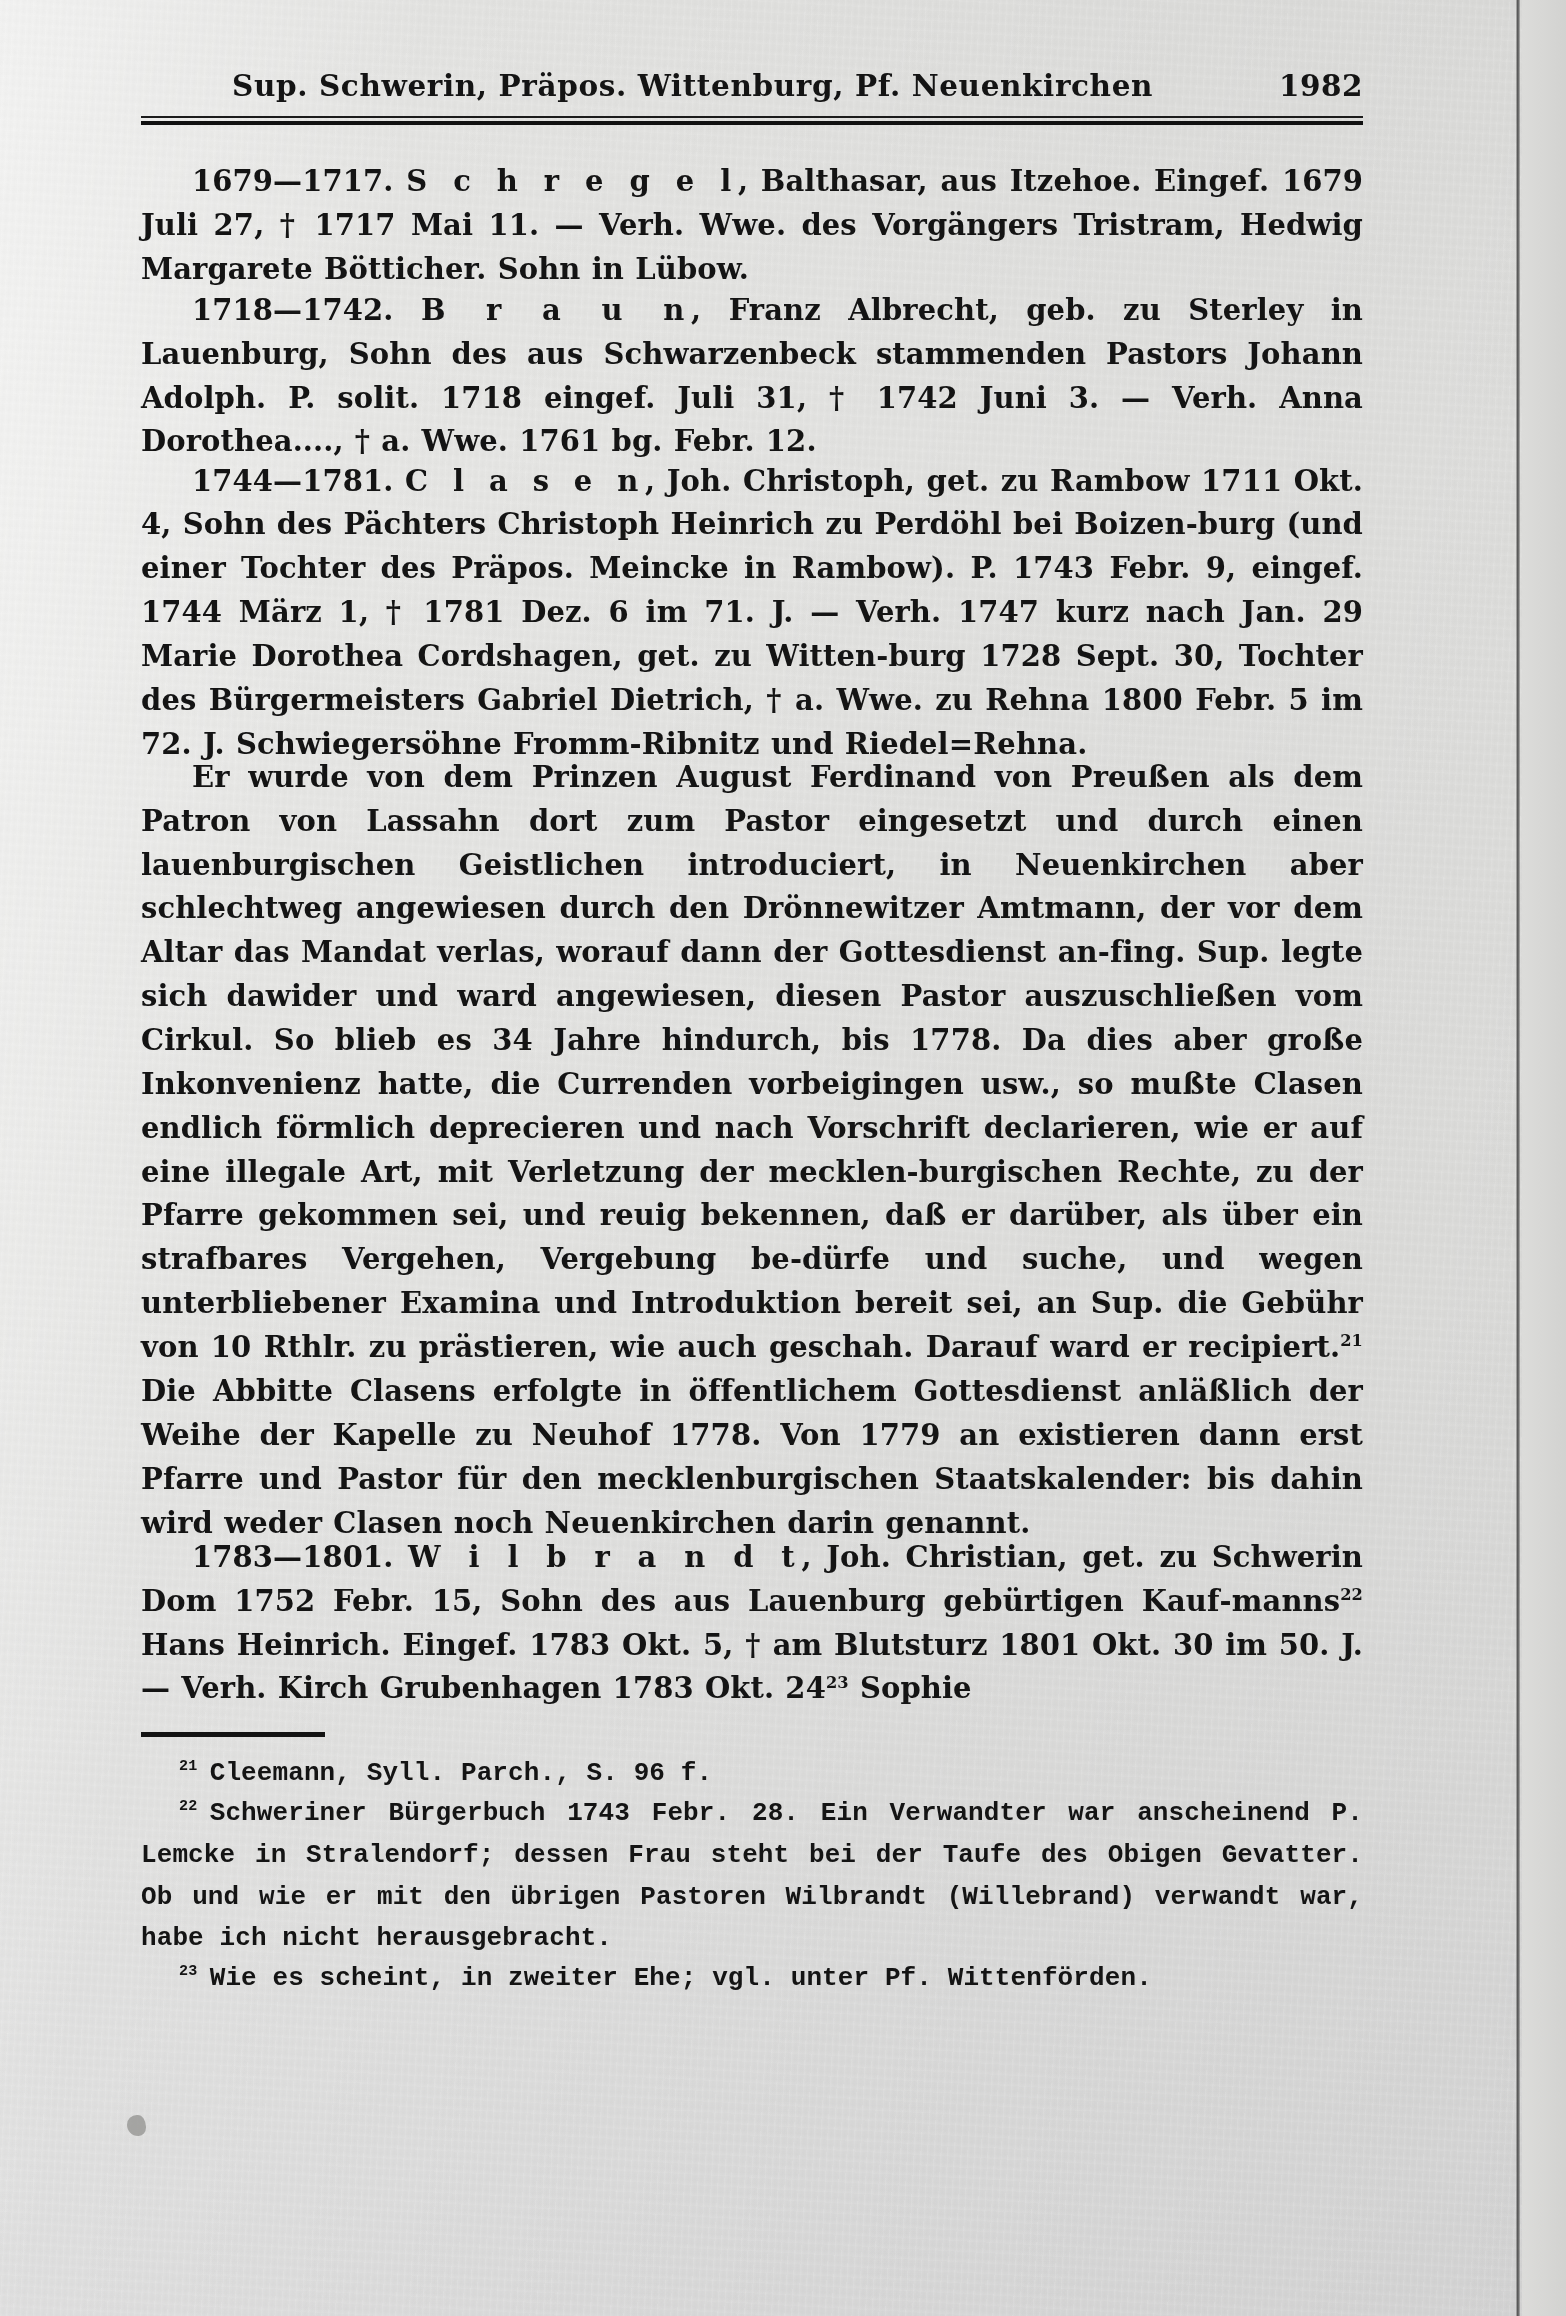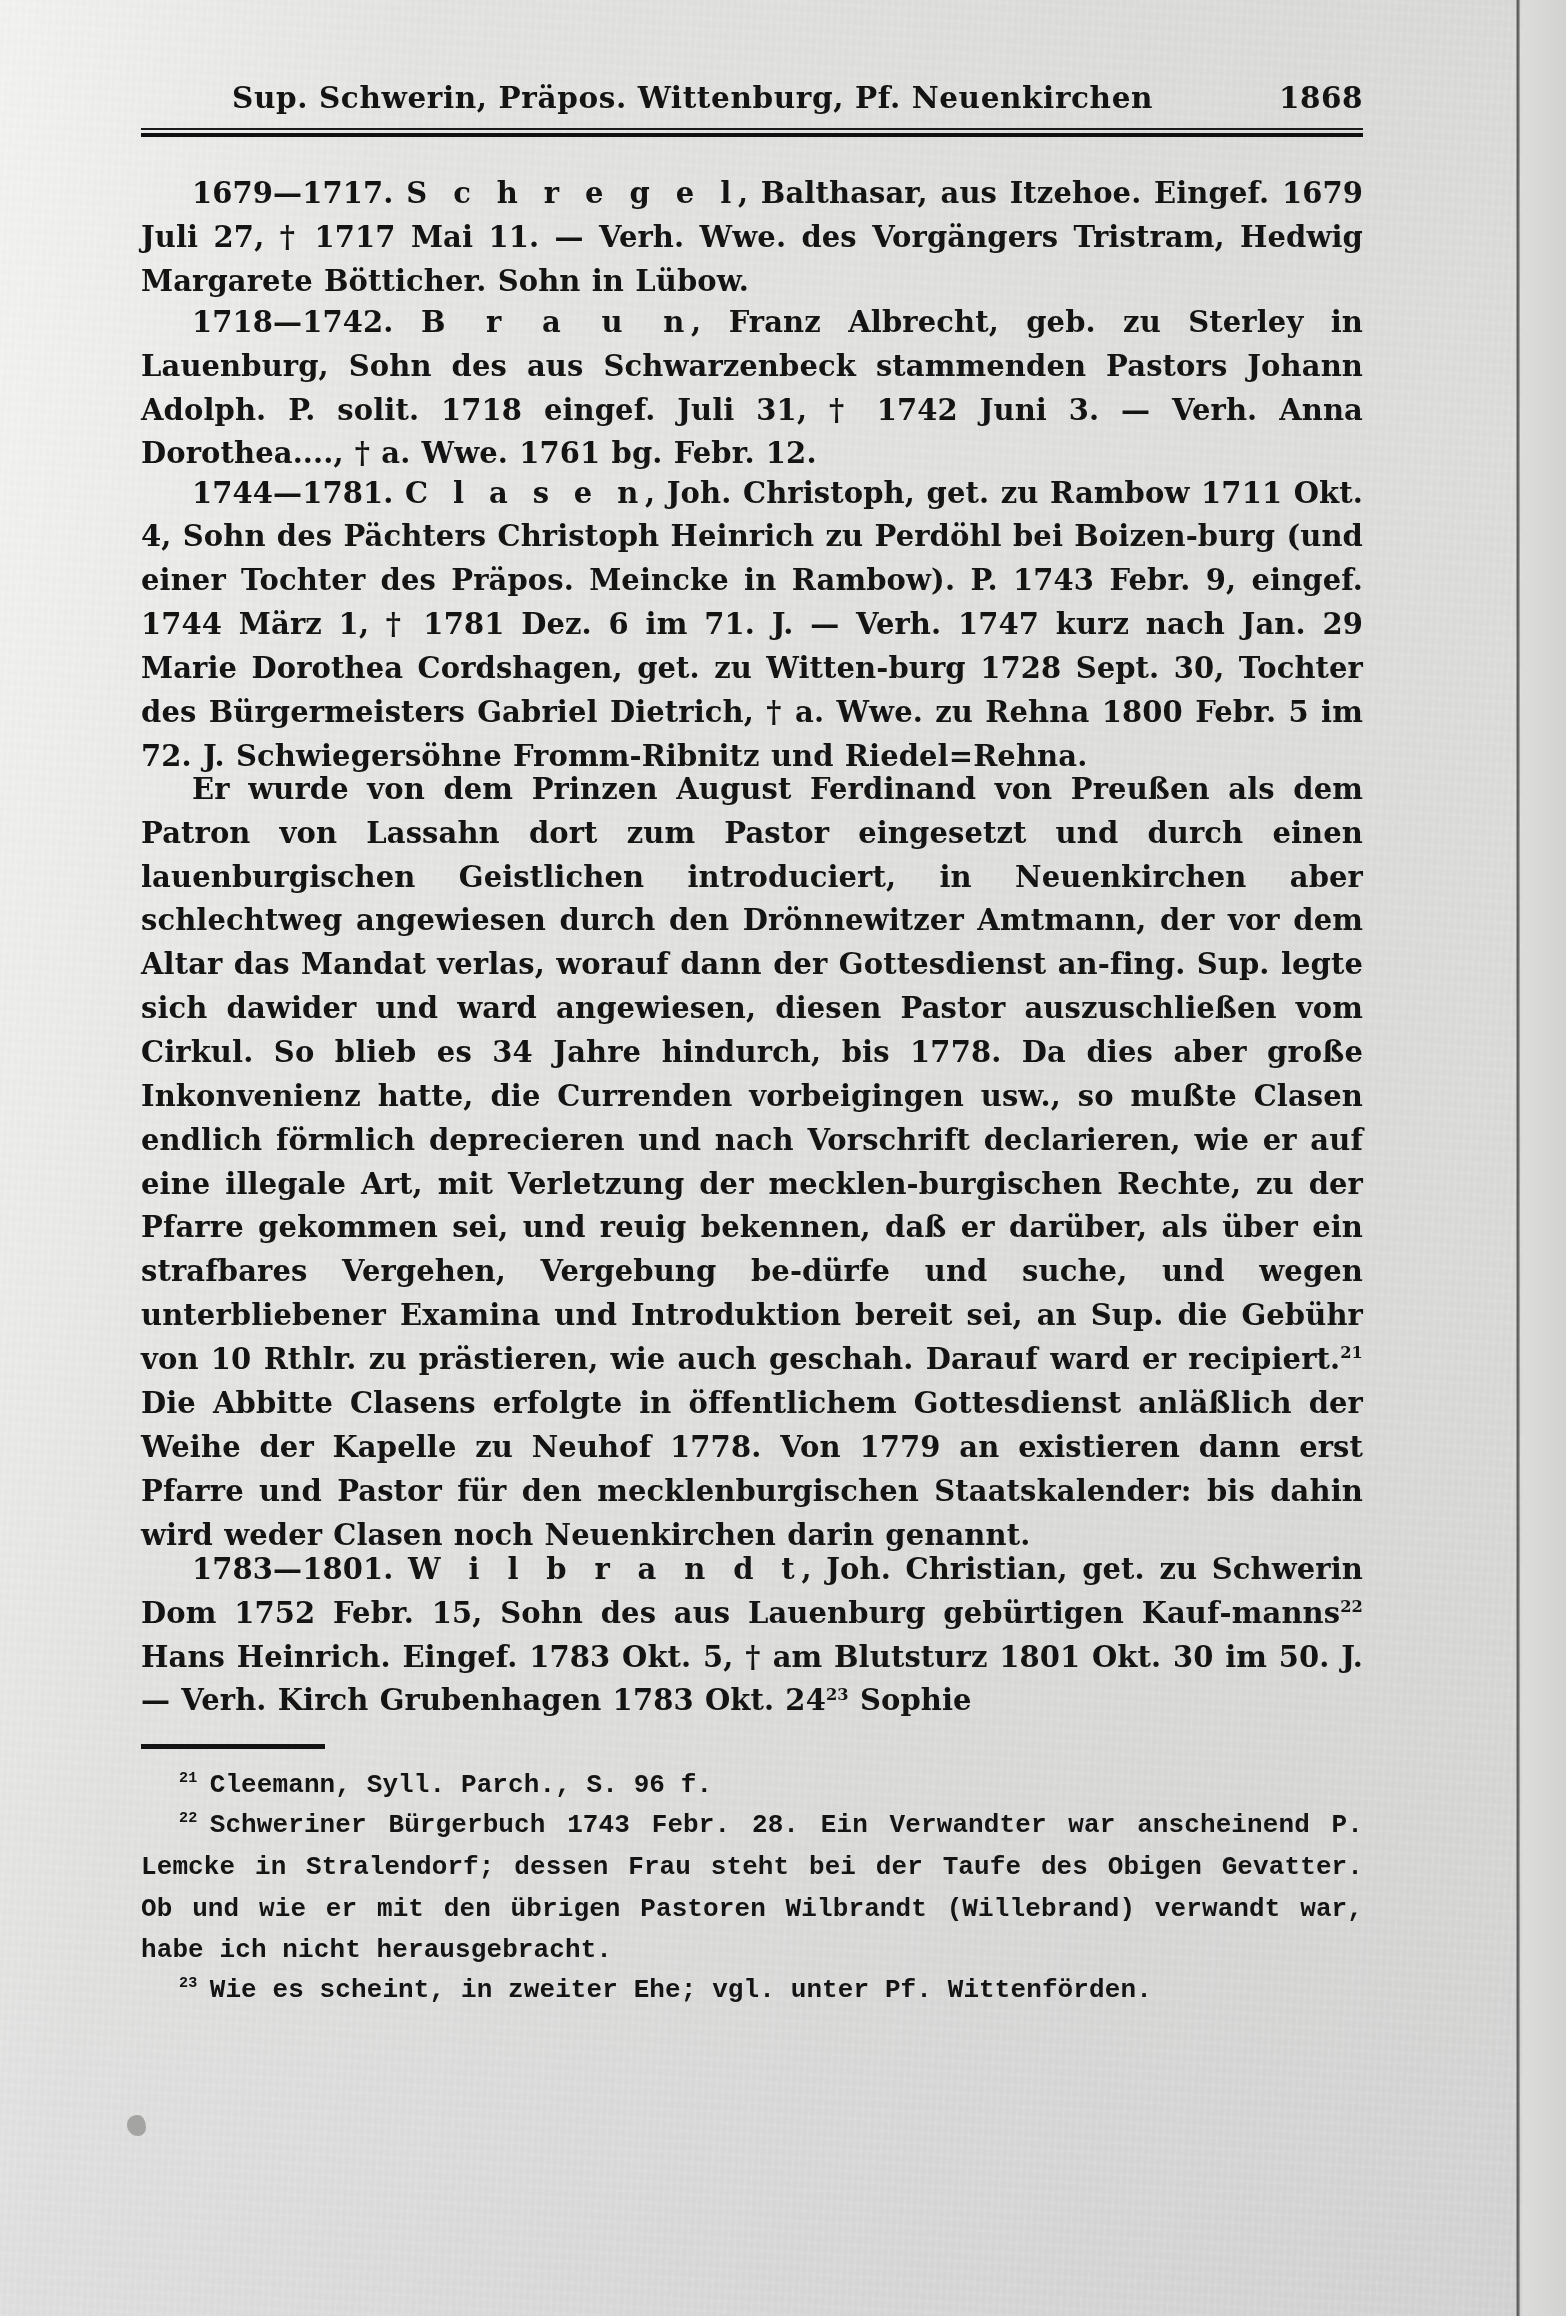--- a/index.html
+++ b/index.html
@@ -37,21 +37,21 @@
   #rightedge2 {
     position: absolute;
     top: 0; left: 1522px;
     width: 45px; height: 2317px;
     background: linear-gradient(90deg, #dcdcda 0%, #d2d2d0 100%);
   }
 
   .content {
     position: absolute;
     left: 141px;
-    top: 12px;
+    top: 0;
     width: 1222px;
   }
 
   
   .runhead {
     display: flex;
     align-items: baseline;
     justify-content: flex-start;
     margin-top: 68px;
     padding-left: 91px;
@@ -170,21 +170,21 @@
 
   <div id="grain"></div>
   <div id="rightedge"></div>
   <div id="rightedge2"></div>
   <div class="speck"></div>
 
   <div class="content">
 
     <div class="runhead">
       <span class="runhead-title">Sup. Schwerin, Präpos. Wittenburg, Pf. Neuenkirchen</span>
-      <span class="runhead-page">1868</span>
+      <span class="runhead-page">1982</span>
     </div>
 
     <div class="rule-double"></div>
 
     <div class="body">
       <p class="para">1679—1717.  <span class="sp">S c h r e g e l</span>, Balthasar, aus Itzehoe. Eingef. 1679 Juli 27, † 1717 Mai 11. — Verh. Wwe. des Vorgängers Tristram, Hedwig Margarete Bötticher. Sohn in Lübow.</p>
       <p class="para">1718—1742.  <span class="sp">B r a u n</span>, Franz Albrecht, geb. zu Sterley in Lauenburg, Sohn des aus Schwarzenbeck stammenden Pastors Johann Adolph. P. solit. 1718 eingef. Juli 31, † 1742 Juni 3. — Verh. Anna Dorothea...., † a. Wwe. 1761 bg. Febr. 12.</p>
       <p class="para">1744—1781.  <span class="sp">C l a s e n</span>, Joh. Christoph, get. zu Rambow 1711 Okt. 4, Sohn des Pächters Christoph Heinrich zu Perdöhl bei Boizen‐burg (und einer Tochter des Präpos. Meincke in Rambow). P. 1743 Febr. 9, eingef. 1744 März 1, † 1781 Dez. 6 im 71. J. — Verh. 1747 kurz nach Jan. 29 Marie Dorothea Cordshagen, get. zu Witten‐burg 1728 Sept. 30, Tochter des Bürgermeisters Gabriel Dietrich, † a. Wwe. zu Rehna 1800 Febr. 5 im 72. J. Schwiegersöhne Fromm‐Ribnitz und Riedel=Rehna.</p>
       <p class="para">Er wurde von dem Prinzen August Ferdinand von Preußen als dem Patron von Lassahn dort zum Pastor eingesetzt und durch einen lauenburgischen Geistlichen introduciert, in Neuenkirchen aber schlechtweg angewiesen durch den Drönnewitzer Amtmann, der vor dem Altar das Mandat verlas, worauf dann der Gottesdienst an‐fing. Sup. legte sich dawider und ward angewiesen, diesen Pastor auszuschließen vom Cirkul. So blieb es 34 Jahre hindurch, bis 1778. Da dies aber große Inkonvenienz hatte, die Currenden vorbeigingen usw., so mußte Clasen endlich förmlich deprecieren und nach Vorschrift declarieren, wie er auf eine illegale Art, mit Verletzung der mecklen‐burgischen Rechte, zu der Pfarre gekommen sei, und reuig bekennen, daß er darüber, als über ein strafbares Vergehen, Vergebung be‐dürfe und suche, und wegen unterbliebener Examina und Introduktion bereit sei, an Sup. die Gebühr von 10 Rthlr. zu prästieren, wie auch geschah. Darauf ward er recipiert.<sup>21</sup> Die Abbitte Clasens erfolgte in öffentlichem Gottesdienst anläßlich der Weihe der Kapelle zu Neuhof 1778. Von 1779 an existieren dann erst Pfarre und Pastor für den mecklenburgischen Staatskalender: bis dahin wird weder Clasen noch Neuenkirchen darin genannt.</p>
       <p class="para">1783—1801.  <span class="sp">W i l b r a n d t</span>, Joh. Christian, get. zu Schwerin Dom 1752 Febr. 15, Sohn des aus Lauenburg gebürtigen Kauf‐manns<sup>22</sup> Hans Heinrich. Eingef. 1783 Okt. 5, † am Blutsturz 1801 Okt. 30 im 50. J. — Verh. Kirch Grubenhagen 1783 Okt. 24<sup>23</sup> Sophie</p>

